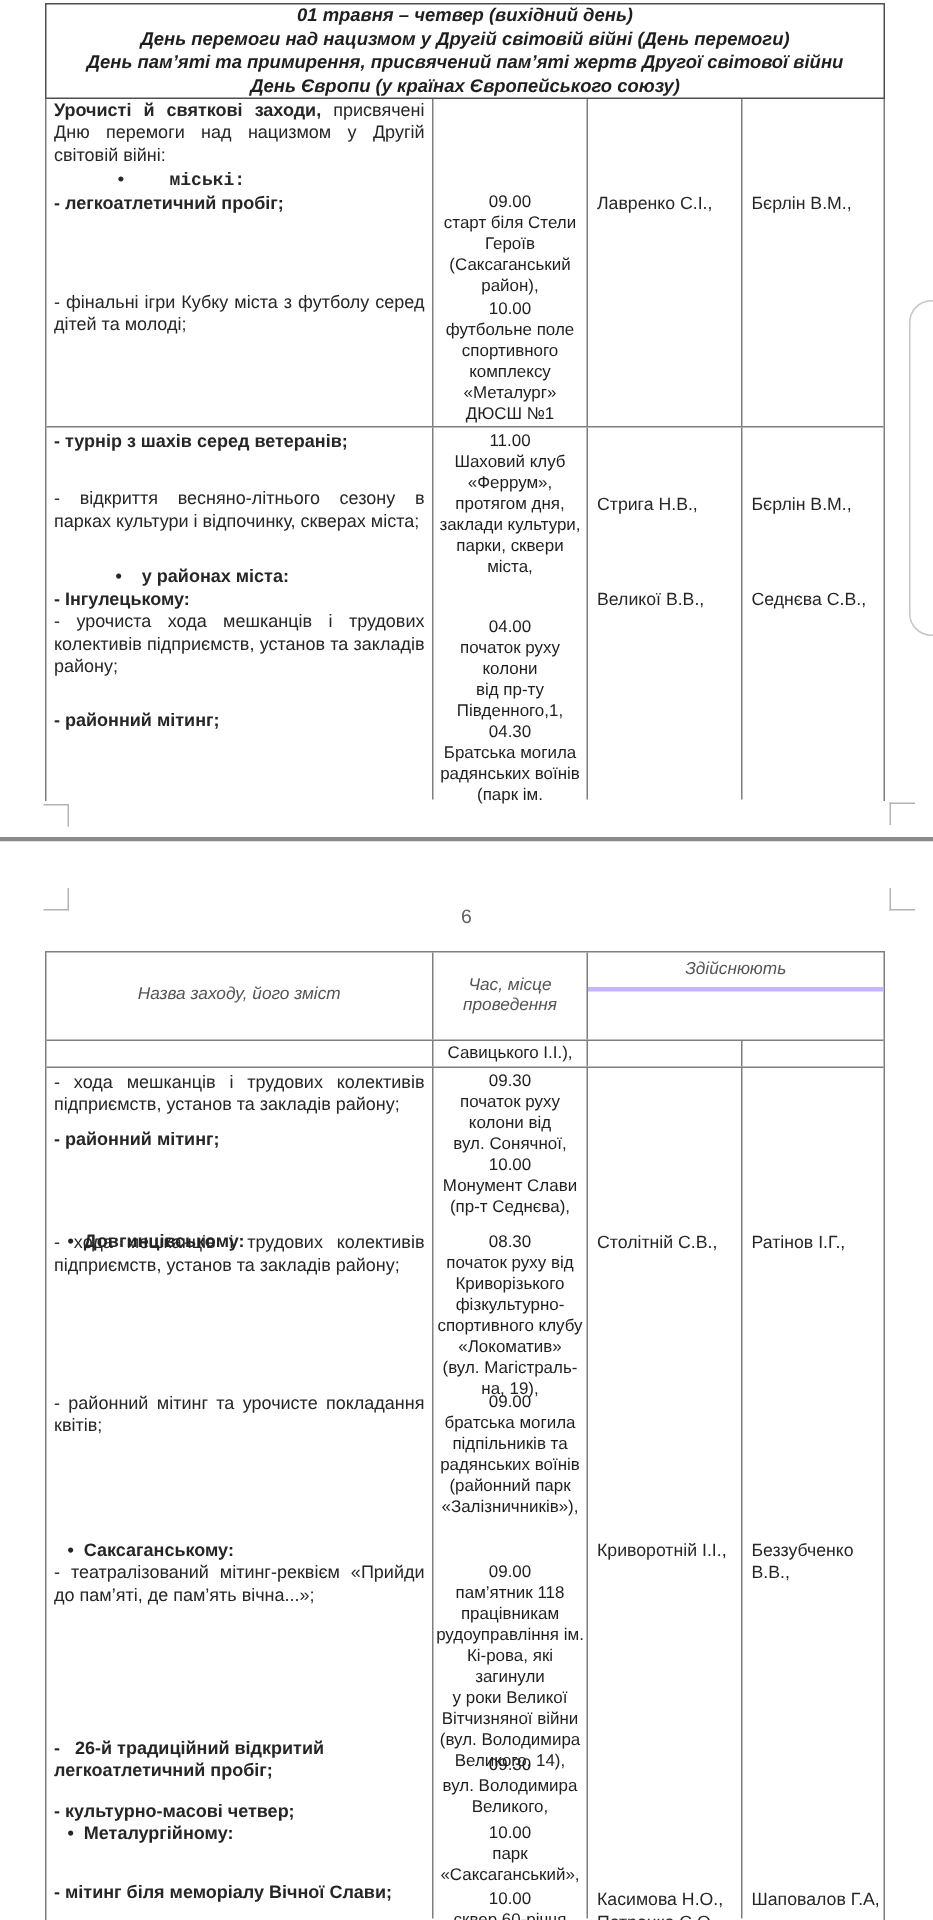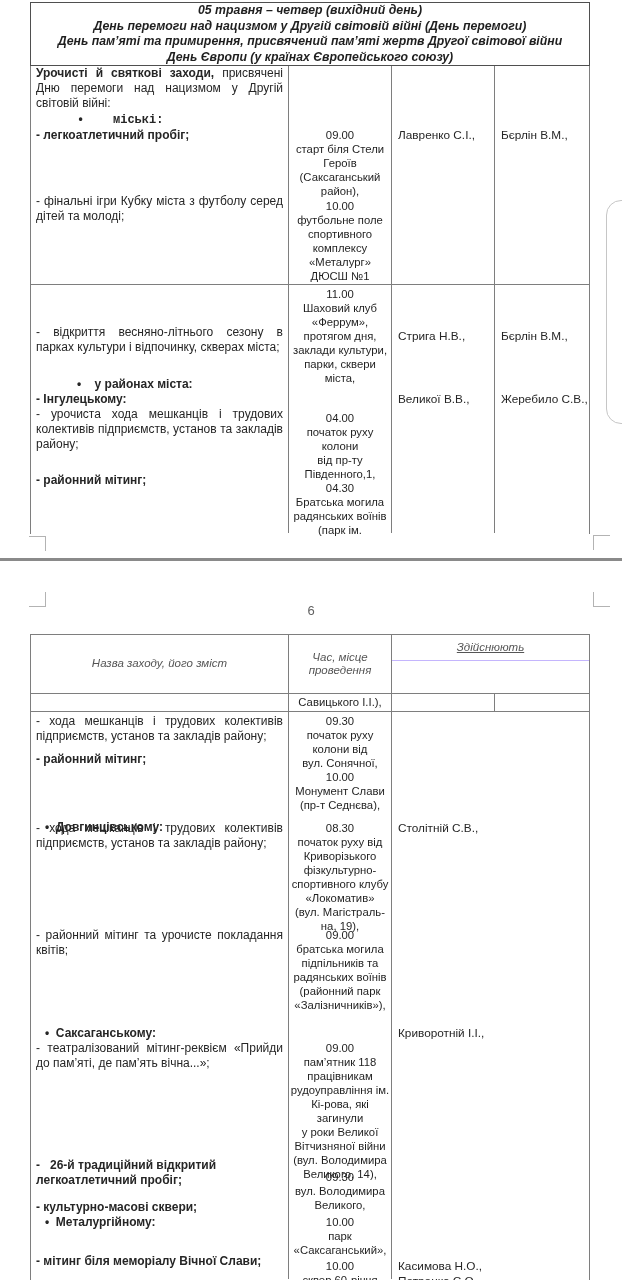--- a/index.html
+++ b/index.html
@@ -53,21 +53,21 @@
     position:absolute;right:-16px;top:200px;width:30px;height:222px;
     border:1.6px solid #c6c6c6;border-radius:15px;background:#fff;z-index:5;
   }
 </style>
 </head>
 <body>
 
 <div class="page" id="page1">
 
   <div class="date-header">
-    <div>05 травня – четвер (вихідний день)</div>
+    <div>01 травня – четвер (вихідний день)</div>
     <div>День перемоги над нацизмом у Другій світовій війні (День перемоги)</div>
     <div>День пам’яті та примирення, присвячений пам’яті жертв Другої світової війни</div>
     <div>День Європи (у країнах Європейського союзу)</div>
   </div>
 
   <div class="tbl" style="top:66px;height:468px;">
 
     <div class="row" style="height:218px;">
       <div class="cell c1">
         <div class="blk c1blk" style="top:0;"><span class="b">Урочисті й святкові заходи,</span><span> присвячені Дню перемоги над нацизмом у Другій світовій війні:</span></div>
@@ -91,20 +91,21 @@
       <div class="cell c3">
         <div class="blk nm" style="top:62px;">Лавренко С.І.,</div>
       </div>
       <div class="cell c4">
         <div class="blk nm" style="top:62px;">Бєрлін В.М.,</div>
       </div>
     </div>
 
     <div class="row" style="height:249px;border-top:1px solid #7e7e7e;">
       <div class="cell c1">
+        <div class="blk c1blk c1left" style="top:2px;">- турнір з шахів серед ветеранів;</div>
         <div class="blk c1blk" style="top:40px;">- відкриття весняно-літнього сезону в парках культури і відпочинку, скверах міста;</div>
         <div class="blk c1blk b bullet1" style="top:92px;">•&nbsp;&nbsp;&nbsp;&nbsp;у районах міста:</div>
         <div class="blk c1blk b c1left" style="top:107px;">- Інгулецькому:</div>
         <div class="blk c1blk" style="top:122px;">- урочиста хода мешканців і трудових колективів підприємств, установ та закладів району;</div>
         <div class="blk c1blk c1left" style="top:188px;">- районний мітинг;</div>
       </div>
       <div class="cell c2">
         <div class="blk time" style="top:2px;">11.00
 Шаховий клуб
 «Феррум»,
@@ -120,21 +121,21 @@
 Братська могила
 радянських воїнів
 (парк ім.</div>
       </div>
       <div class="cell c3">
         <div class="blk nm" style="top:44px;">Стрига Н.В.,</div>
         <div class="blk nm" style="top:107px;">Великої В.В.,</div>
       </div>
       <div class="cell c4">
         <div class="blk nm" style="top:44px;">Бєрлін В.М.,</div>
-        <div class="blk nm" style="top:107px;">Жеребило С.В.,</div>
+        <div class="blk nm" style="top:107px;">Седнєва С.В.,</div>
       </div>
     </div>
   </div>
 
   <div class="mark mark-tl1"></div>
   <div class="mark mark-tr1"></div>
 </div>
 
 <div class="pagesep"></div>
 <div class="scroll-pill"></div>
@@ -145,21 +146,21 @@
   <div class="mark mark-br2"></div>
   <div class="pagenum">6</div>
 
   <div class="tbl" style="top:73px;height:646px;border-top:1px solid #7e7e7e;">
 
     <div class="row hd" style="height:59px;border-bottom:1px solid #7e7e7e;">
       <div class="cell c1 hd-cell">Назва заходу, його зміст</div>
       <div class="cell c2 hd-cell">Час, місце
 проведення</div>
       <div class="cell c4" style="width:200px;flex:1;border-left:1px solid #7e7e7e;display:flex;flex-direction:column;">
-        <div class="hd-cell" style="height:26px;border-bottom:1px solid #c4b5fd;text-decoration:underline;">Здійснюють</div>
+        <div class="hd-cell" style="height:26px;border-bottom:3px solid #c4b5fd;">Здійснюють</div>
       </div>
     </div>
 
     <div class="row" style="height:18px;border-bottom:1px solid #7e7e7e;">
       <div class="cell c1"></div>
       <div class="cell c2">
         <div class="blk time" style="top:1px;">Савицького І.І.),</div>
       </div>
       <div class="cell c3"></div>
       <div class="cell c4"></div>
@@ -169,21 +170,21 @@
       <div class="cell c1">
         <div class="blk c1blk" style="top:2px;">- хода мешканців і трудових колективів підприємств, установ та закладів району;</div>
         <div class="blk c1blk c1left" style="top:40px;">- районний мітинг;</div>
         <div class="blk c1blk b bullet2" style="top:108px;">•&nbsp;&nbsp;Довгинцівському:</div>
         <div class="blk c1blk" style="top:109px;">- хода мешканців і трудових колективів підприємств, установ та закладів району;</div>
         <div class="blk c1blk" style="top:216px;">- районний мітинг та урочисте покладання квітів;</div>
         <div class="blk c1blk b bullet2" style="top:314px;">•&nbsp;&nbsp;Саксаганському:</div>
         <div class="blk c1blk" style="top:329px;">- театралізований мітинг-реквієм «Прийди до пам’яті, де пам’ять вічна...»;</div>
         <div class="blk c1blk c1left" style="top:446px;">-&nbsp;&nbsp;&nbsp;26-й традиційний відкритий
 легкоатлетичний пробіг;</div>
-        <div class="blk c1blk c1left" style="top:488px;">- культурно-масові сквери;</div>
+        <div class="blk c1blk c1left" style="top:488px;">- культурно-масові четвер;</div>
         <div class="blk c1blk b bullet2" style="top:503px;">•&nbsp;&nbsp;Металургійному:</div>
         <div class="blk c1blk c1left" style="top:542px;">- мітинг біля меморіалу Вічної Слави;</div>
       </div>
       <div class="cell c2">
         <div class="blk time" style="top:2px;">09.30
 початок руху
 колони від
 вул. Сонячної,
 10.00
 Монумент Слави
@@ -220,15 +221,20 @@
         <div class="blk time" style="top:547px;">10.00
 сквер 60-річчя
 «П</div>
       </div>
       <div class="cell c3">
         <div class="blk nm" style="top:109px;">Столітній С.В.,</div>
         <div class="blk nm" style="top:314px;">Криворотній І.І.,</div>
         <div class="blk nm" style="top:547px;">Касимова Н.О.,
 Петренко С.О.,</div>
       </div>
+      <div class="cell c4">
+        <div class="blk nm" style="top:109px;">Ратінов І.Г.,</div>
+        <div class="blk nm" style="top:314px;">Беззубченко В.В.,</div>
+        <div class="blk nm" style="top:547px;">Шаповалов Г.А,</div>
+      </div>
     </div>
   </div>
 </div>
 
 </body></html>

